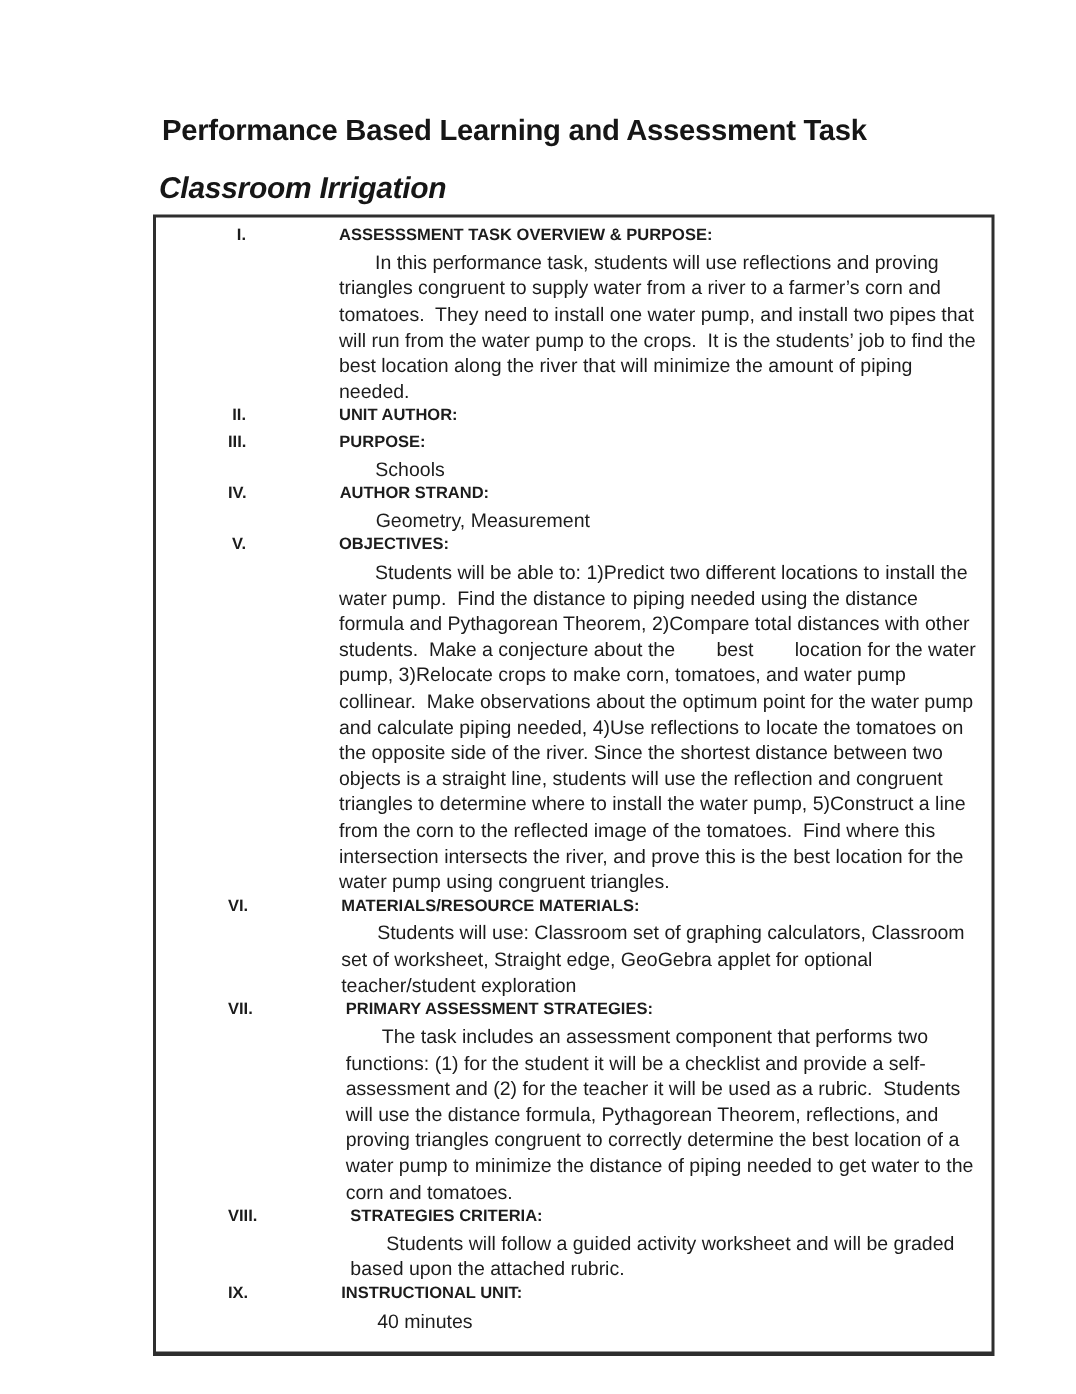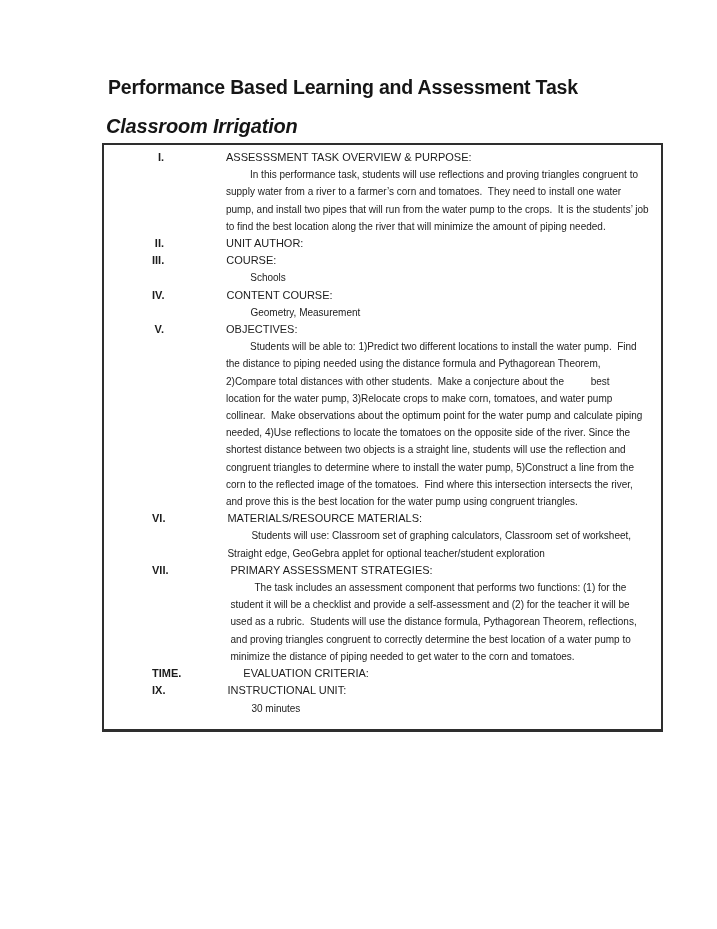--- a/index.html
+++ b/index.html
@@ -42,26 +42,26 @@
     flex: 0 0 26px;
     text-align: right;
     font-weight: 700;
     font-size: 11px;
     line-height: 17.2px;
     padding-right: 14px;
     white-space: nowrap;
   }
   .content { flex: 1; padding-right: 10px; }
   .heading {
-    font-weight: 400;
+    font-weight: 700;
     font-size: 11px;
     line-height: 17.2px;
   }
   .body {
-    font-size: 10px;
+    font-size: 13px;
     line-height: 17.2px;
     white-space: pre-wrap;
   }
   .it { }
 </style>
 </head>
 <body>
 
 <div class="page">
   <h1 class="doc-title">Performance Based Learning and Assessment Task</h1>
@@ -76,28 +76,28 @@
       </div>
       <div class="section">
         <div class="num">II.</div>
         <div class="content">
           <div class="heading">UNIT AUTHOR:</div>
         </div>
       </div>
       <div class="section">
         <div class="num">III.</div>
         <div class="content">
-          <div class="heading">COURSE:</div>
+          <div class="heading">PURPOSE:</div>
           <div class="body"><span>Schools</span></div>
         </div>
       </div>
       <div class="section">
         <div class="num">IV.</div>
         <div class="content">
-          <div class="heading">CONTENT COURSE:</div>
+          <div class="heading">AUTHOR STRAND:</div>
           <div class="body"><span>Geometry, Measurement</span></div>
         </div>
       </div>
       <div class="section">
         <div class="num">V.</div>
         <div class="content">
           <div class="heading">OBJECTIVES:</div>
           <div class="body"><span>Students will be able to: 1)Predict two different locations to install the water pump.  Find the distance to piping needed using the distance formula and Pythagorean Theorem, 2)Compare total distances with other students.  Make a conjecture about the </span><span class="it">best</span><span> location for the water pump, 3)Relocate crops to make corn, tomatoes, and water pump collinear.  Make observations about the optimum point for the water pump and calculate piping needed, 4)Use reflections to locate the tomatoes on the opposite side of the river. Since the shortest distance between two objects is a straight line, students will use the reflection and congruent triangles to determine where to install the water pump, 5)Construct a line from the corn to the reflected image of the tomatoes.  Find where this intersection intersects the river, and prove this is the best location for the water pump using congruent triangles.</span></div>
         </div>
       </div>
@@ -109,26 +109,27 @@
         </div>
       </div>
       <div class="section">
         <div class="num">VII.</div>
         <div class="content">
           <div class="heading">PRIMARY ASSESSMENT STRATEGIES:</div>
           <div class="body"><span>The task includes an assessment component that performs two functions: (1) for the student it will be a checklist and provide a self-assessment and (2) for the teacher it will be used as a rubric.  Students will use the distance formula, Pythagorean Theorem, reflections, and proving triangles congruent to correctly determine the best location of a water pump to minimize the distance of piping needed to get water to the corn and tomatoes.</span></div>
         </div>
       </div>
       <div class="section">
-        <div class="num">TIME.</div>
+        <div class="num">VIII.</div>
         <div class="content">
-          <div class="heading">EVALUATION CRITERIA:</div>
+          <div class="heading">STRATEGIES CRITERIA:</div>
+          <div class="body"><span>Students will follow a guided activity worksheet and will be graded based upon the attached rubric.</span></div>
         </div>
       </div>
       <div class="section">
         <div class="num">IX.</div>
         <div class="content">
           <div class="heading">INSTRUCTIONAL UNIT:</div>
-          <div class="body"><span>30 minutes</span></div>
+          <div class="body"><span>40 minutes</span></div>
         </div>
       </div>
     </div>
 </div>
 
 </body></html>

